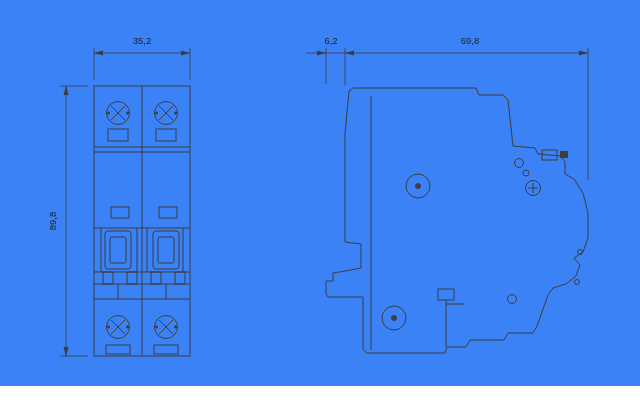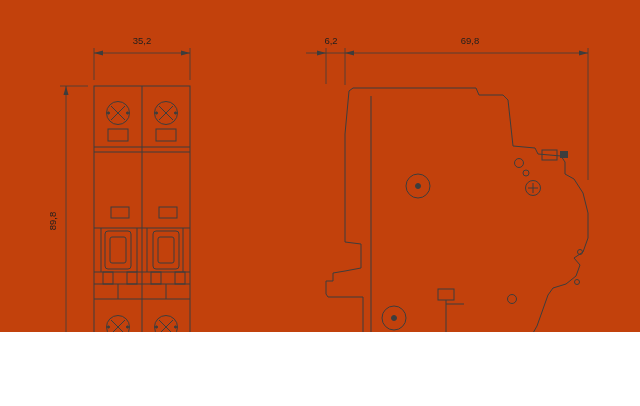--- a/index.html
+++ b/index.html
@@ -3,22 +3,22 @@
 <meta charset="utf-8">
 <style>
   html, body {
     margin: 0;
     padding: 0;
     background: #ffffff;
   }
   .canvas {
     position: relative;
     width: 640px;
-    height: 332px;
-    background: #c2410c;
+    height: 386px;
+    background: #3b82f6;
     overflow: hidden;
     font-family: "Liberation Sans", sans-serif;
   }
   svg { display: block; }
   .dim-label {
     font-family: "Liberation Sans", sans-serif;
     font-size: 9.5px;
     fill: #1f1f1f;
     stroke: none;
   }

